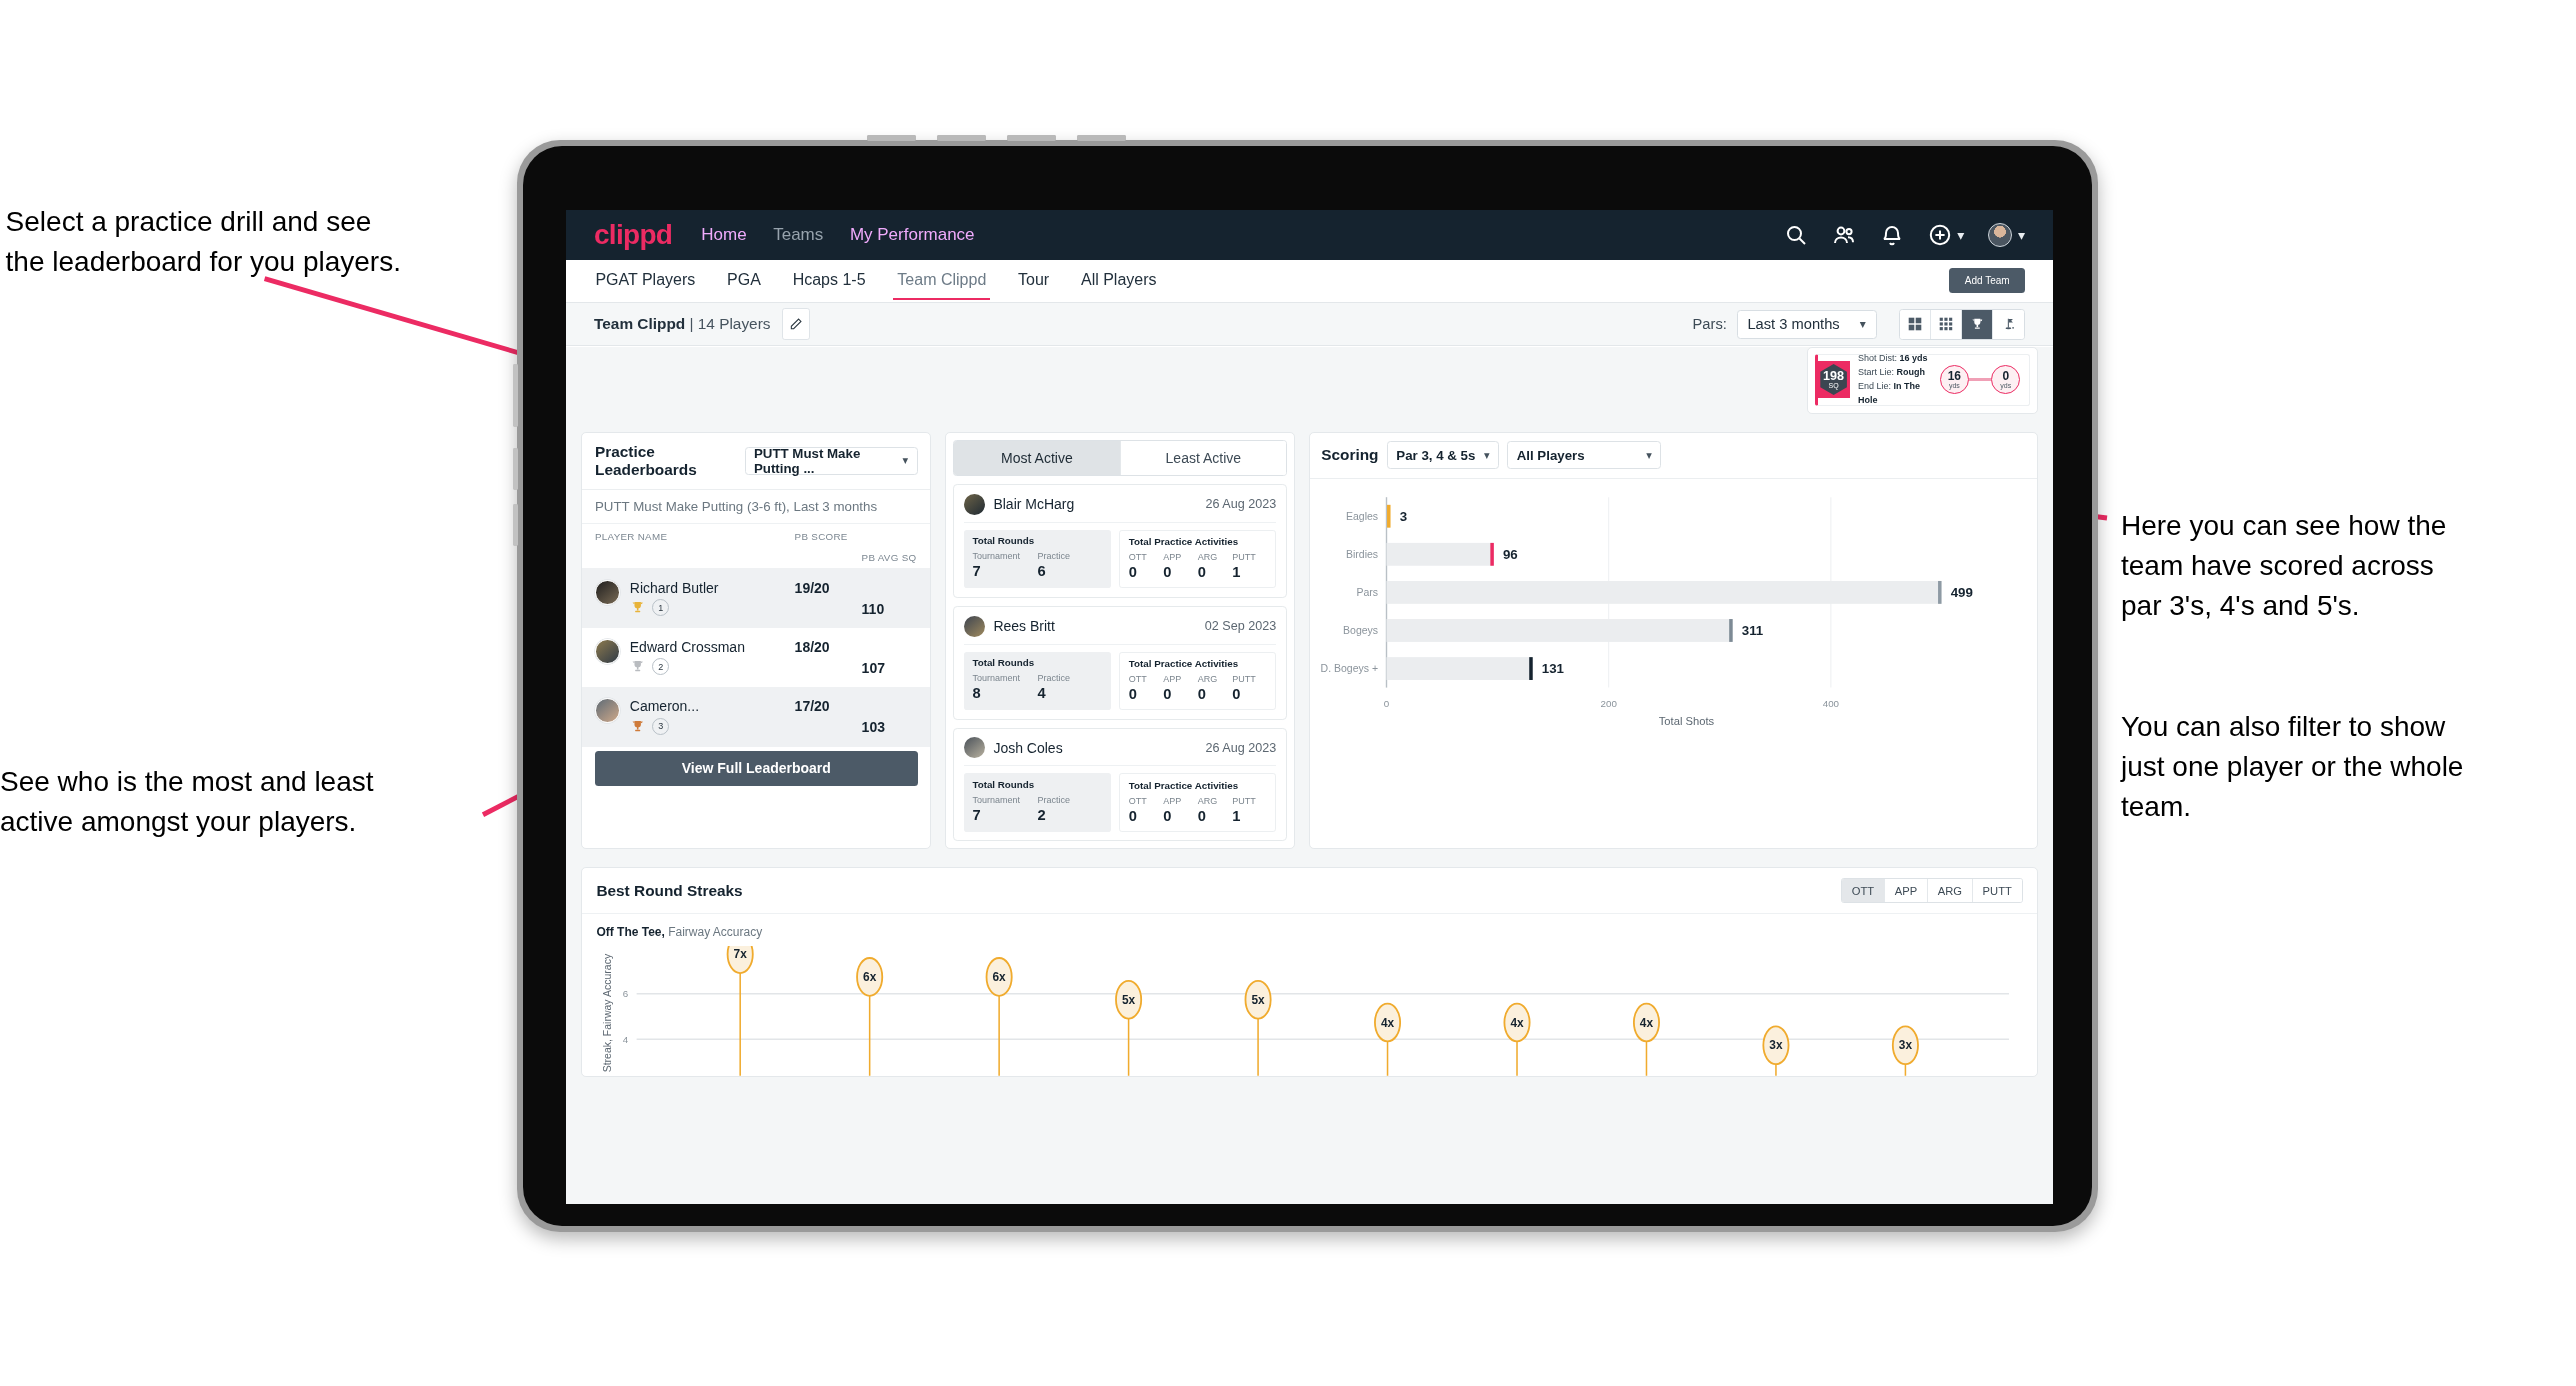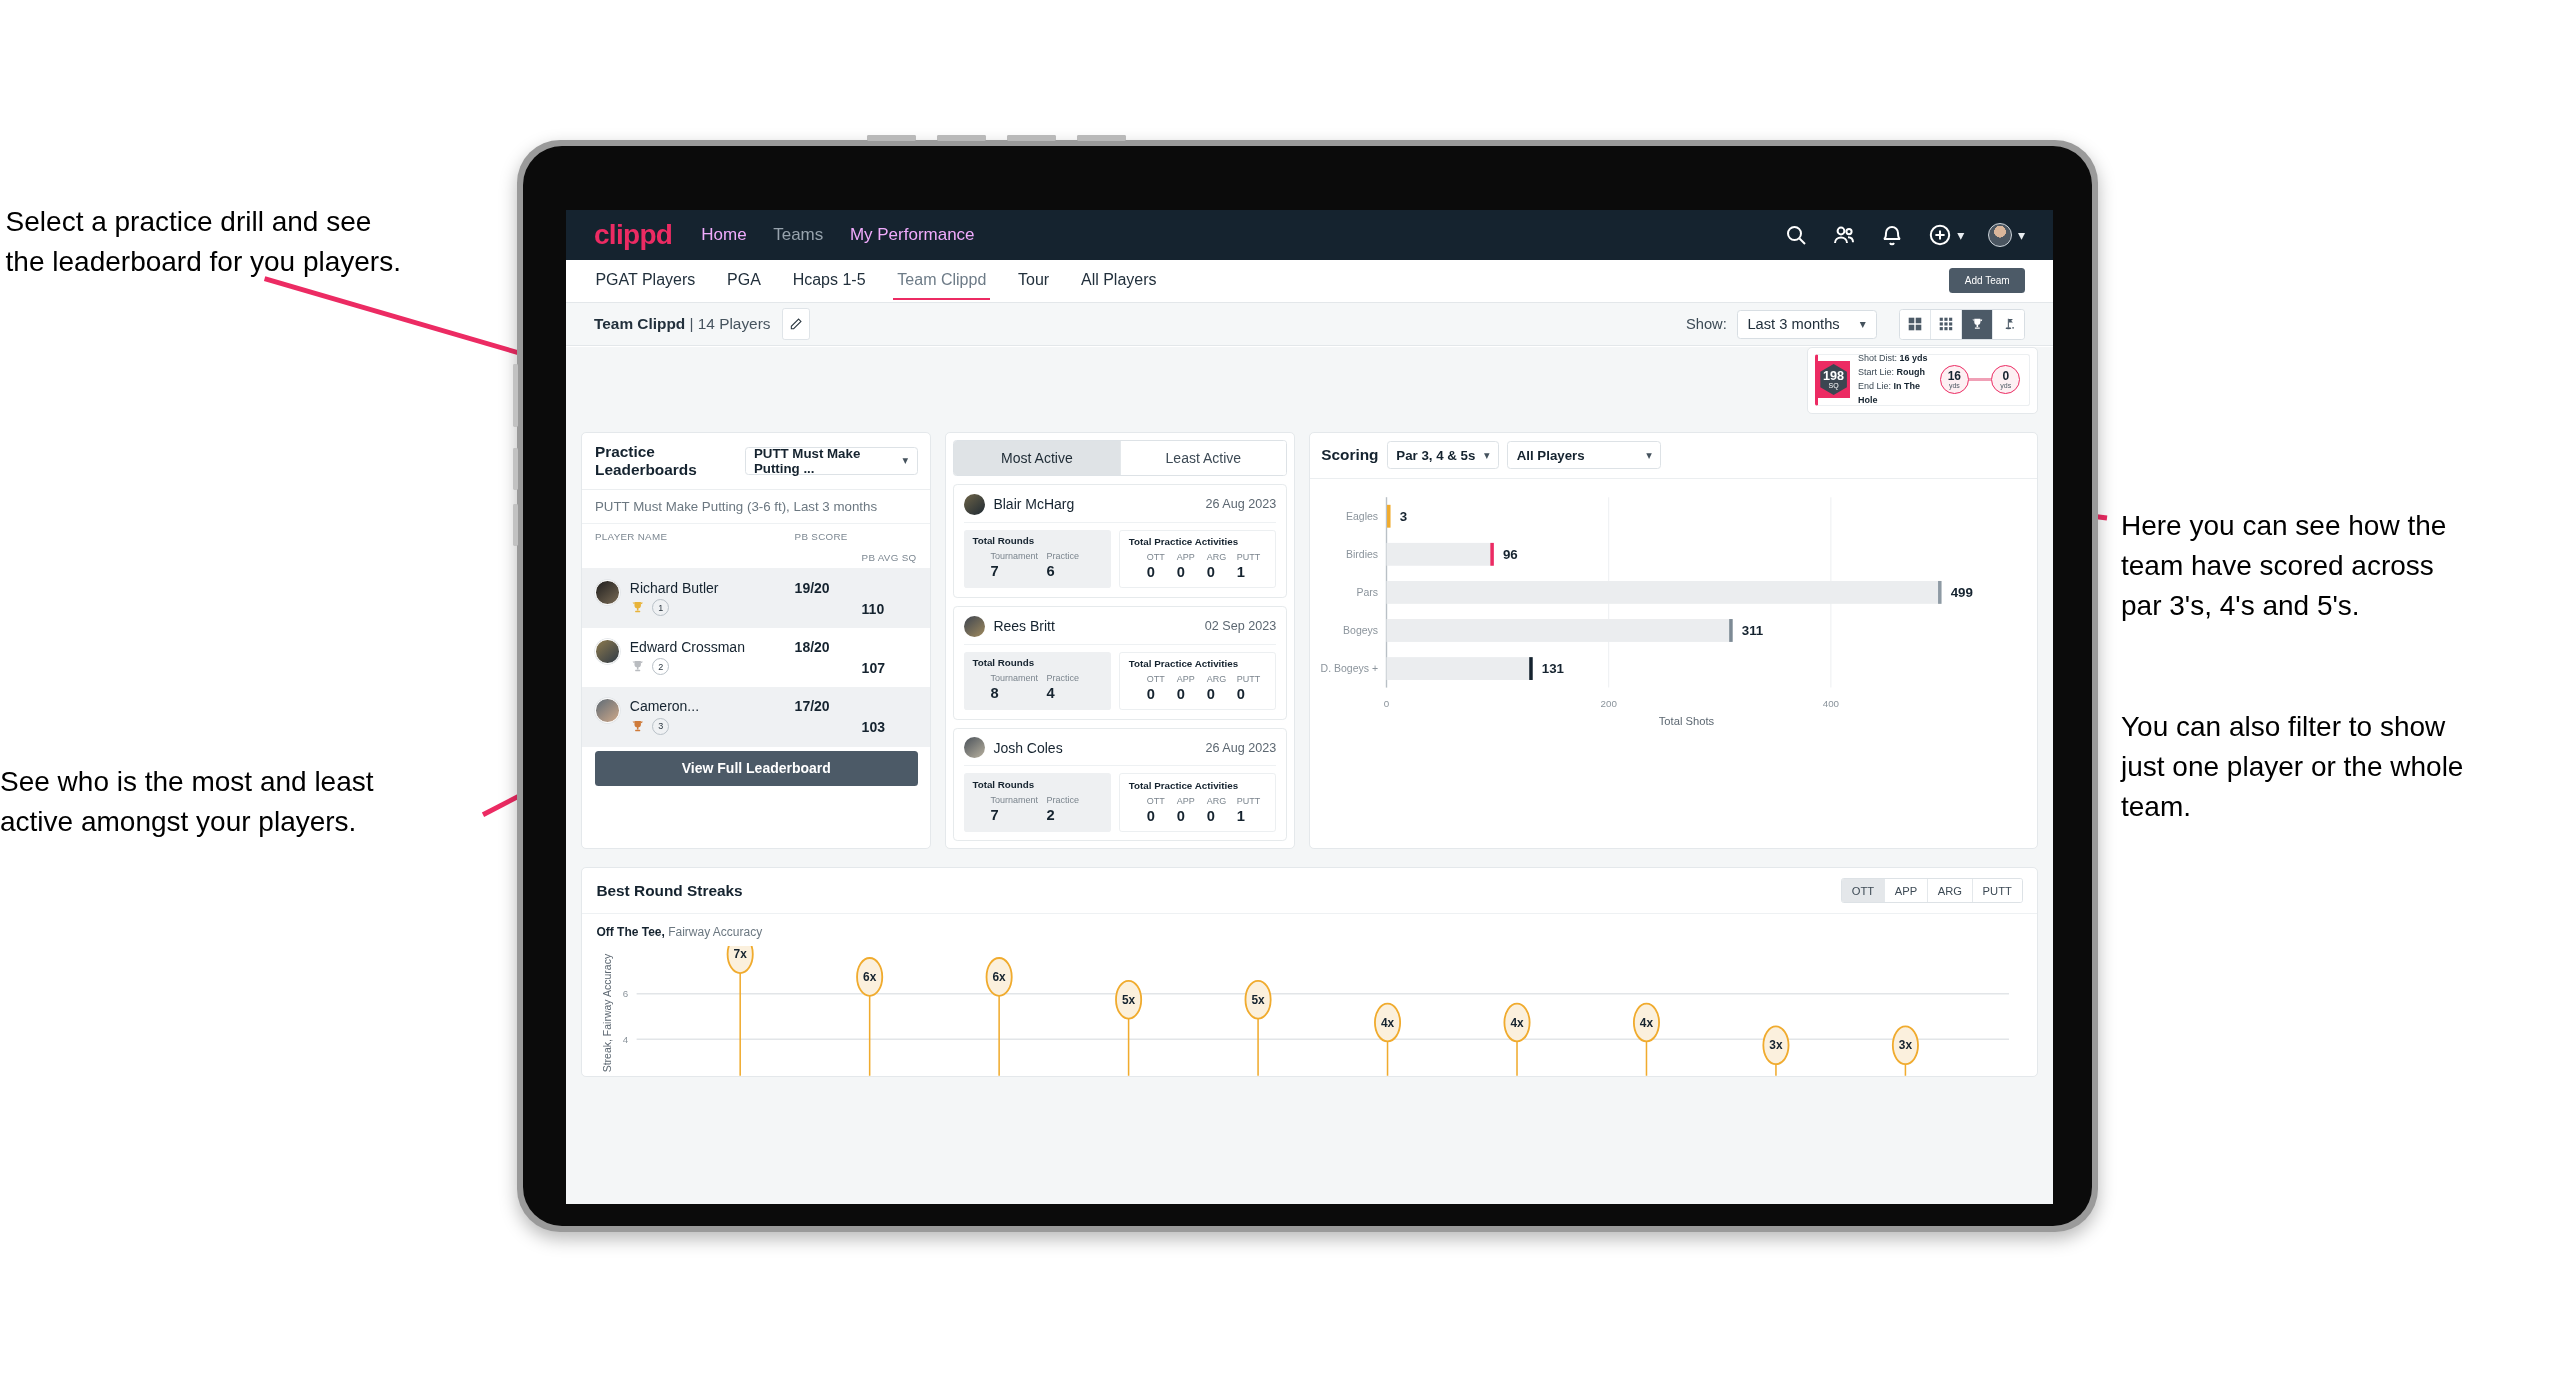--- a/index.html
+++ b/index.html
@@ -223,21 +223,21 @@
   .pcard { border: 0.7px solid #e6eaec; border-radius: 4.2px; margin-top: 8.4px; padding: 8.4px 9.8px; background: #fff; }
   .pcard-top { display: flex; align-items: center; padding-bottom: 7px; border-bottom: 0.7px solid #eef1f3; }
   .pav { width: 21px; height: 21px; border-radius: 50%; margin-right: 8.4px; background-size: cover; }
   .pname { font-size: 14px; color: #15232f; }
   .pdate { margin-left: auto; font-size: 12.6px; color: #5c6771; }
   .pstats { display: flex; gap: 8.4px; margin-top: 7px; }
   .pbox { border-radius: 2.8px; padding: 5.6px 8.4px 7px; }
   .pbox.grey { background: #eef0f2; width: 147px; }
   .pbox.bord { border: 0.7px solid #eceff1; flex: 1; }
   .pbox h5 { font-size: 9.8px; color: #15232f; font-weight: 700; margin-bottom: 4.9px; }
-  .pcols { display: flex; margin-left: 18px; }
+  .pcols { display: flex; }
   .pcols > div { flex: 1; }
   .pk { font-size: 9px; color: #7b858e; }
   .pv { font-size: 14.7px; color: #15232f; font-weight: 700; margin-top: 2.1px; }
 
   
   .sc-head { display: flex; align-items: center; padding: 8.4px 11.2px; border-bottom: 0.7px solid #ebeef0; gap: 8.4px; }
   .sc-sel {
     background: #fff; border: 0.7px solid #dde2e6; border-radius: 3.5px; height: 28px;
     display: flex; align-items: center; padding: 0 8.4px; font-size: 13.3px;
     color: #15232f; font-weight: 700; gap: 7px;
@@ -349,21 +349,21 @@
         <span>Team Clippd</span>
         <span class="light">| 14 Players</span>
       </div>
       <div class="pencil-box">
         <svg width="14" height="14" viewBox="0 0 24 24" fill="none" stroke="#2b3740" stroke-width="1.8">
           <path d="M16.5 3.5l4 4L8 20H4v-4z"></path>
         </svg>
       </div>
 
       <div class="show-grp">
-        <span class="show-lbl">Show:</span>
+        <span class="show-lbl">Pars:</span>
         <div class="sel" style="width:140px">
           <span>Last 3 months</span>
           <span class="cv">▾</span>
         </div>
         <div class="viewtoggle">
           <div class="vt">
             <svg width="14" height="14" viewBox="0 0 20 20">
               <rect x="1" y="1" width="8" height="8" fill="#4c5a67"></rect>
                 <rect x="11" y="1" width="8" height="8" fill="#4c5a67"></rect>
               <rect x="1" y="11" width="8" height="8" fill="#4c5a67"></rect>

